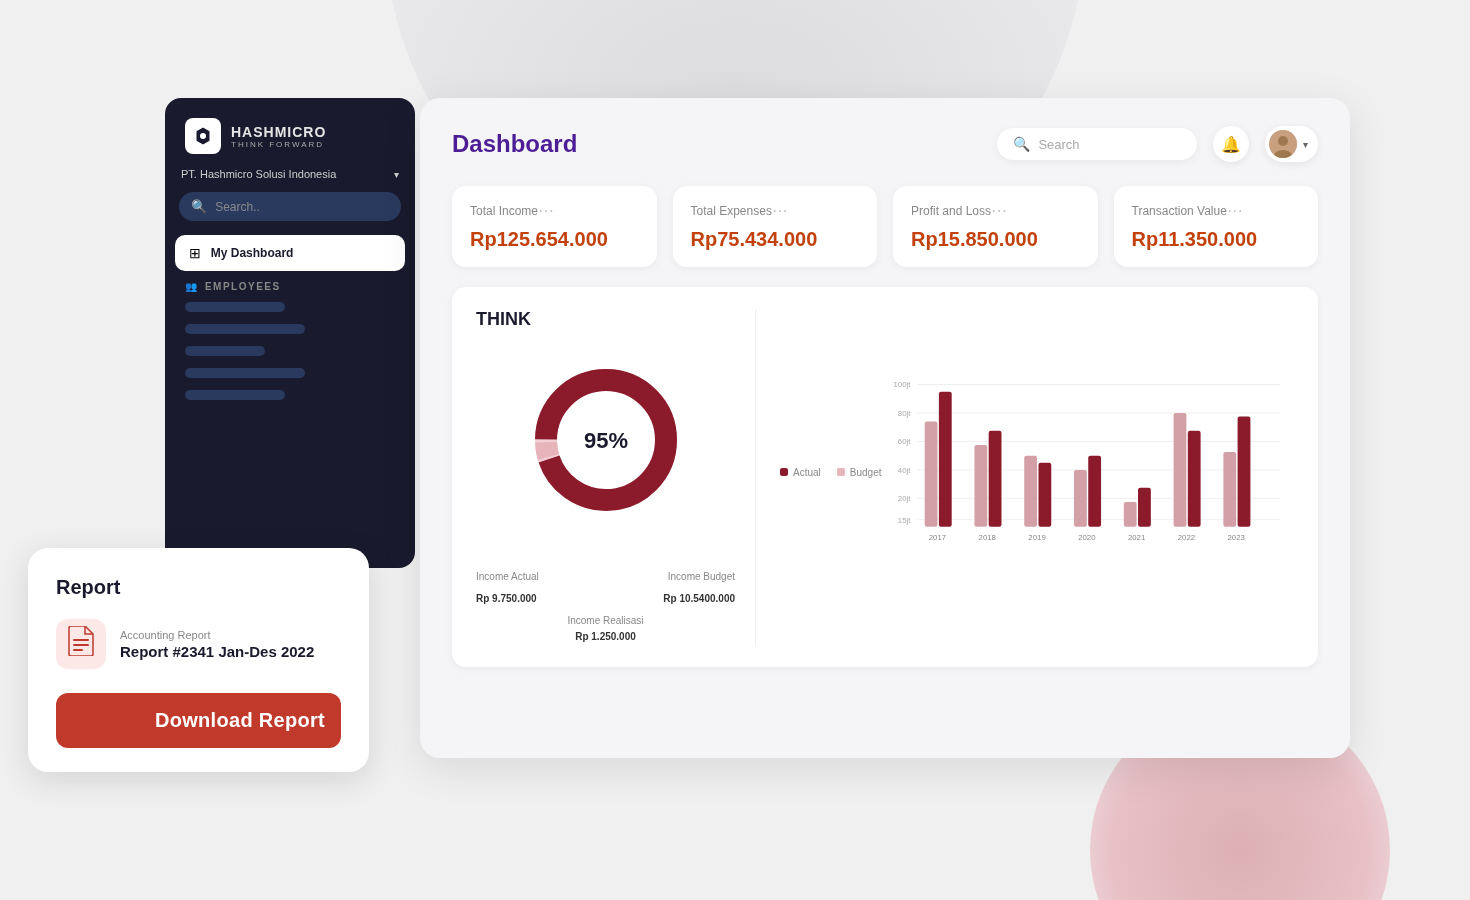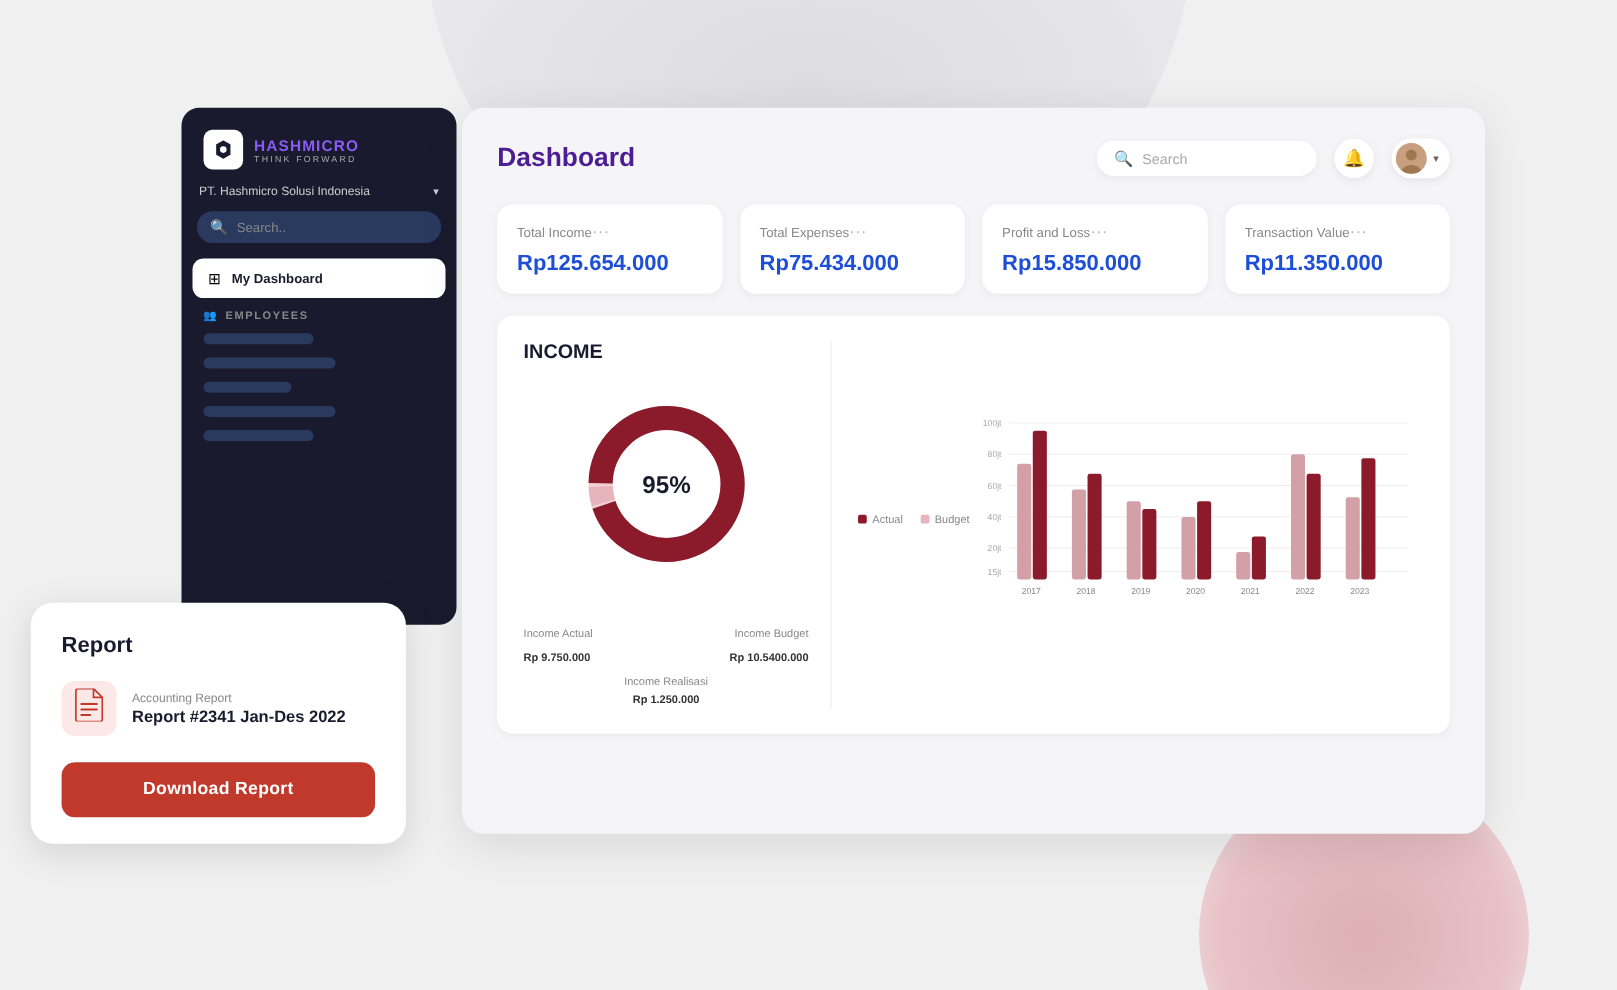--- a/index.html
+++ b/index.html
@@ -69,21 +69,21 @@
       font-weight: bold;
       color: #1a1a2e;
     }
     .logo-text {
       display: flex;
       flex-direction: column;
     }
     .logo-text-main {
       font-size: 14px;
       font-weight: 800;
-      color: #8b5cf6;
+      color: #e5e5e5;
       letter-spacing: 1px;
     }
     .logo-text-sub {
       font-size: 8px;
       color: #aaa;
       letter-spacing: 2px;
     }
     .sidebar-company {
       padding: 0 16px 12px;
       display: flex;
@@ -262,21 +262,21 @@
       color: #888;
     }
     .metric-card-dots {
       color: #bbb;
       font-size: 16px;
       cursor: pointer;
     }
     .metric-card-value {
       font-size: 20px;
       font-weight: 800;
-      color: #1d4ed8;
+      color: #c2410c;
     }
 
     
     .income-section {
       background: #fff;
       border-radius: 14px;
       padding: 22px 24px;
       box-shadow: 0 2px 8px rgba(0,0,0,0.05);
       display: flex;
       gap: 0;
@@ -387,24 +387,25 @@
     .report-info { display: flex; flex-direction: column; }
     .report-type { font-size: 11px; color: #888; margin-bottom: 2px; }
     .report-name { font-size: 15px; font-weight: 700; color: #1a1a2e; }
     .download-btn {
       width: 100%;
       background: #c0392b;
       color: #fff;
       border: none;
       border-radius: 12px;
       padding: 16px;
-      font-size: 16px;
+      font-size: 20px;
       font-weight: 700;
       cursor: pointer;
       letter-spacing: 0.3px;
+      text-align: right;
     }
   </style>
 </head>
 <body>
 
 <div class="bg-circle-top"></div>
 <div class="bg-circle-bottom"></div>
 
 <div class="sidebar">
   <div class="sidebar-logo">
@@ -494,21 +495,21 @@
         <span class="metric-card-label">Transaction Value</span>
         <span class="metric-card-dots">···</span>
       </div>
       <span class="metric-card-value">Rp11.350.000</span>
     </div>
   </div>
 
   <div class="income-section">
 
     <div class="income-left">
-      <div class="income-title">INCOME</div>
+      <div class="income-title">THINK</div>
       <div class="donut-container">
         <svg width="160" height="160" viewBox="0 0 160 160">
 
           <circle cx="80" cy="80" r="60" fill="none" stroke="#f0d0d5" stroke-width="22"></circle>
 
           <circle cx="80" cy="80" r="60" fill="none" stroke="#8b1a2a" stroke-width="22" stroke-dasharray="357 20" stroke-dashoffset="94" transform="rotate(-90 80 80)"></circle>
 
           <circle cx="80" cy="80" r="60" fill="none" stroke="#e8b4bb" stroke-width="22" stroke-dasharray="15 362" stroke-dashoffset="-265" transform="rotate(-90 80 80)"></circle>
           <text x="80" y="88" text-anchor="middle" font-size="22" font-weight="800" fill="#1a1a2e">95%</text>
         </svg>

